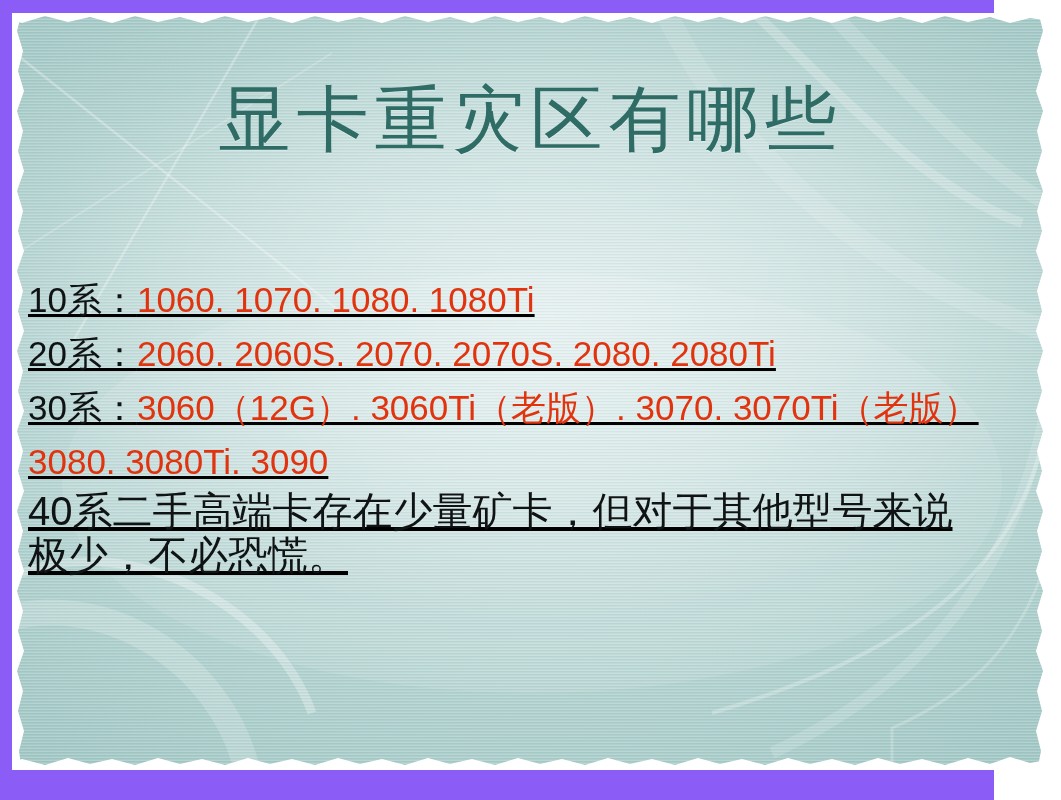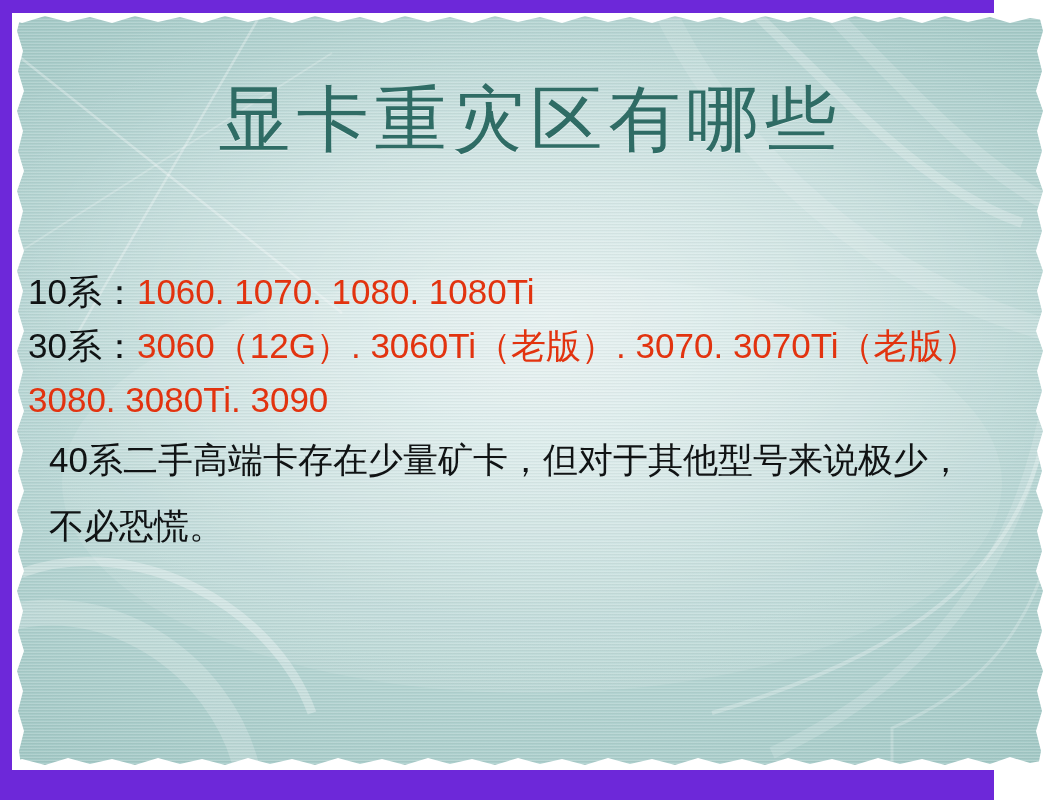--- a/index.html
+++ b/index.html
@@ -13,21 +13,21 @@
     height: 800px;
     overflow: hidden;
     font-family: "Liberation Sans", "DejaVu Sans", sans-serif;
   }
 
   
   #slide-root {
     position: relative;
     width: 994px;
     height: 800px;
-    background: #6d28d9;
+    background: #8b5cf6;
   }
 
   
   #slide-canvas {
     position: absolute;
     left: 12px;
     top: 13px;
     width: 1037px;
     height: 757px;
     overflow: hidden;
@@ -109,46 +109,46 @@
     text-align: center;
     font-size: 35px;
     font-weight: 400;
     color: #15181a;
     letter-spacing: 0.5px;
   }
 
   #body-block {
     position: absolute;
     left: 16px;
-    top: 252px;
+    top: 260px;
     width: 1010px;
+    text-decoration: underline;
   }
 
   .body-line {
     font-size: 35px;
     line-height: 54px;
     color: #101314;
     font-weight: 400;
     white-space: nowrap;
     letter-spacing: 0px;
   }
   .body-line.wrap { white-space: normal; }
 
   .lbl {
     color: #101314;
   }
   .models {
     color: #e2330f;
   }
   .para {
-    font-size: 35px;
-    line-height: 66px;
+    font-size: 40px;
+    line-height: 44px;
     color: #101314;
     max-width: 940px;
-    margin-left: 21px;
   }
 </style>
 </head>
 <body>
 
 <div id="slide-root">
 
   <div id="slide-canvas">
 
     <div id="decor-layer">
@@ -186,20 +186,23 @@
       <div id="slide-title">显卡重灾区有哪些</div>
 
 
       <div id="body-block">
 
         <div class="body-line">
           <span class="lbl">10系：</span><span class="models">1060. 1070. 1080. 1080Ti</span>
         </div>
 
 
+        <div class="body-line">
+          <span class="lbl">20系：</span><span class="models">2060. 2060S. 2070. 2070S. 2080. 2080Ti</span>
+        </div>
 
         <div class="body-line wrap">
           <span class="lbl">30系：</span><span class="models">3060（12G）. 3060Ti（老版）. 3070. 3070Ti（老版）3080. 3080Ti. 3090</span>
         </div>
 
         <div class="para">40系二手高端卡存在少量矿卡，但对于其他型号来说极少，不必恐慌。</div>
 
       </div>
     </div>
 

